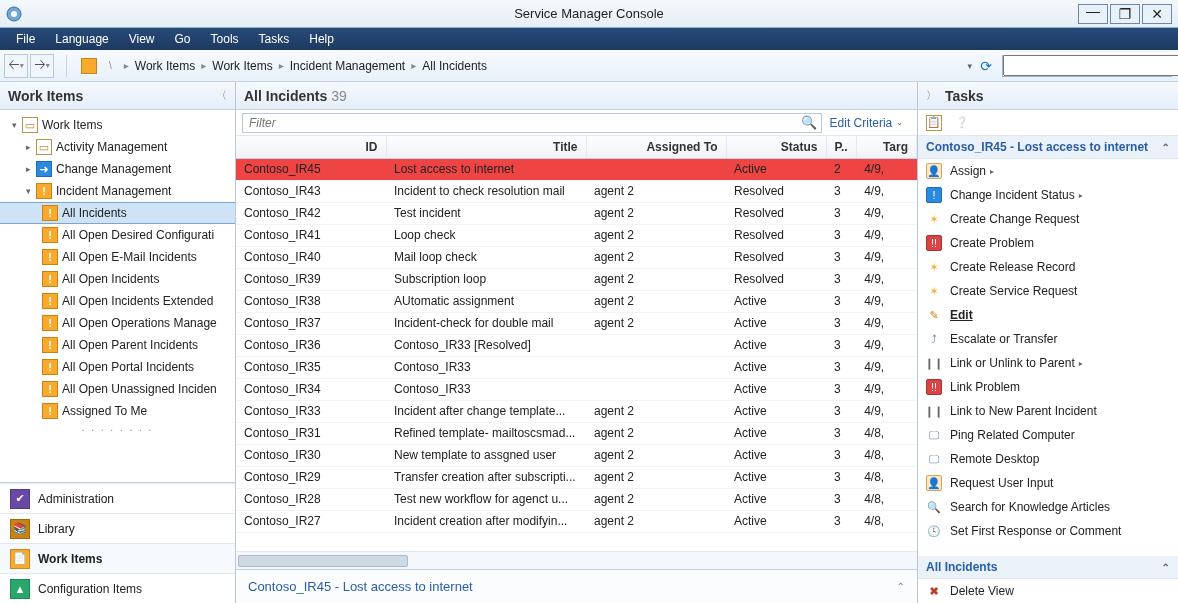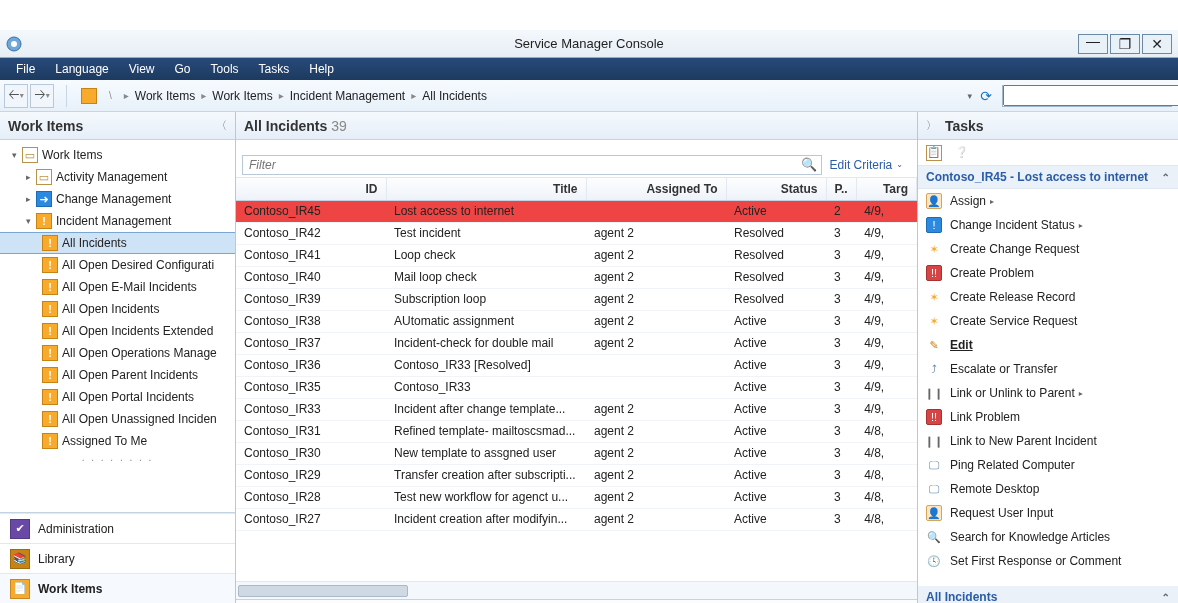--- a/index.html
+++ b/index.html
@@ -1,18 +1,18 @@
 <!DOCTYPE html>
 <html><head>
 <meta charset="utf-8">
 <style>
   * { box-sizing: border-box; font-family: "Segoe UI", Tahoma, sans-serif; }
   body { margin: 0; background: #fff; font-size: 12px; color: #222; overflow: hidden; width: 1178px; height: 603px; }
   
-  .titlebar { height: 28px; background: linear-gradient(#f3f8fc,#e6eef5); border-bottom: 1px solid #8faecb; display: flex; align-items: center; position: relative; margin-top: 30px; }
+  .titlebar { height: 28px; background: linear-gradient(#f3f8fc,#e6eef5); border-bottom: 1px solid #8faecb; display: flex; align-items: center; position: relative; }
   .titlebar .sysicon { width: 28px; display:flex; align-items:center; justify-content:center;}
   .titlebar .title { position:absolute; left:0; right:0; text-align:center; font-size:13px; color:#222; pointer-events:none;}
   .win-btns { margin-left:auto; display:flex; }
   .win-btn { width:30px; height:20px; border:1px solid #6b88a4; margin-right:2px; display:flex; align-items:center; justify-content:center; font-size:14px; background:#e9f1f8; cursor:pointer;}
   .win-btn:last-child { margin-right:6px; }
   
   .menubar { height:22px; background:linear-gradient(#284a7a,#1d3a60); color:#fff; display:flex; align-items:center; padding:0 6px; }
   .menubar span { padding:0 10px; cursor:pointer; font-size:12px;}
   
   .toolbar { height:32px; background:linear-gradient(#f7fbff,#e7f0f9); border-bottom:1px solid #c7d6e6; display:flex; align-items:center; }
@@ -45,21 +45,21 @@
   .ti-folder { background:#fff; border:1px solid #b89248; color:#b89248;}
   .ti-orange { background:#f7aa2b; border:1px solid #c78414; color:#fff; font-weight:bold;}
   .ti-blue { background:#2b8ae0; border:1px solid #1d6bb5; color:#fff;}
   .ellipsis-row { text-align:center; color:#888; letter-spacing:2px; font-size:10px; height:14px;}
   .wunderbar { border-top:1px solid #c3d3e4;}
   .wb-item { height:30px; display:flex; align-items:center; padding:0 10px; border-top:1px solid #e0e8f0; cursor:pointer;}
   .wb-item.active { font-weight:bold; background:#f6f9fd;}
   .wb-item .ticon { width:20px; height:20px; margin-right:8px;}
   
   .center { flex:1; min-width:0;}
-  .filterbar { height:26px; display:flex; align-items:center; padding:4px 6px; border-bottom:1px solid #dfe7f0;margin-top:12px;}
+  .filterbar { height:26px; display:flex; align-items:center; padding:4px 6px; border-bottom:1px solid #dfe7f0;}
   .filterbox { flex:1; height:20px; border:1px solid #b8c8d8; display:flex; align-items:center; background:#fff;}
   .filterbox input { border:none; outline:none; flex:1; font-style:italic; color:#888; padding:0 6px; font-size:12px;}
   .filterbox .mag { width:22px; text-align:center; color:#3a6fa5; font-size:13px; cursor:pointer;}
   .edit-criteria { color:#2a5da8; cursor:pointer; padding:0 8px; display:flex; align-items:center;}
   .edit-criteria .cv { font-size:8px; margin-left:4px;}
   .grid-wrap { flex:1; display:flex; overflow:hidden; position:relative;}
   table.grid { border-collapse:collapse; width:100%; }
   .grid th { text-align:right; font-weight:bold; background:linear-gradient(#fdfdfe,#eef3f9); border-bottom:1px solid #c3d3e4; border-right:1px solid #e3e9f1; height:22px; padding:0 8px; color:#333; position:sticky; top:0;}
   .grid td { border-bottom:1px solid #f0f3f7; padding:0 8px; height:22px; white-space:nowrap; overflow:hidden; text-overflow:ellipsis;}
   .grid tr.sel td { background:#ef4444;}
@@ -270,20 +270,28 @@
           <tbody id="gridbody">
               <tr class="sel">
                 <td>Contoso_IR45</td>
                 <td>Lost access to internet</td>
                 <td></td>
                 <td>Active</td>
                 <td>2</td>
                 <td>4/9,</td>
               </tr>
               <tr>
+                <td>Contoso_IR43</td>
+                <td>Incident to check resolution mail</td>
+                <td>agent 2</td>
+                <td>Resolved</td>
+                <td>3</td>
+                <td>4/9,</td>
+              </tr>
+              <tr>
                 <td>Contoso_IR42</td>
                 <td>Test incident</td>
                 <td>agent 2</td>
                 <td>Resolved</td>
                 <td>3</td>
                 <td>4/9,</td>
               </tr>
               <tr>
                 <td>Contoso_IR41</td>
                 <td>Loop check</td>
@@ -327,20 +335,28 @@
               <tr>
                 <td>Contoso_IR36</td>
                 <td>Contoso_IR33 [Resolved]</td>
                 <td></td>
                 <td>Active</td>
                 <td>3</td>
                 <td>4/9,</td>
               </tr>
               <tr>
                 <td>Contoso_IR35</td>
+                <td>Contoso_IR33</td>
+                <td></td>
+                <td>Active</td>
+                <td>3</td>
+                <td>4/9,</td>
+              </tr>
+              <tr>
+                <td>Contoso_IR34</td>
                 <td>Contoso_IR33</td>
                 <td></td>
                 <td>Active</td>
                 <td>3</td>
                 <td>4/9,</td>
               </tr>
               <tr>
                 <td>Contoso_IR33</td>
                 <td>Incident after change template...</td>
                 <td>agent 2</td>

